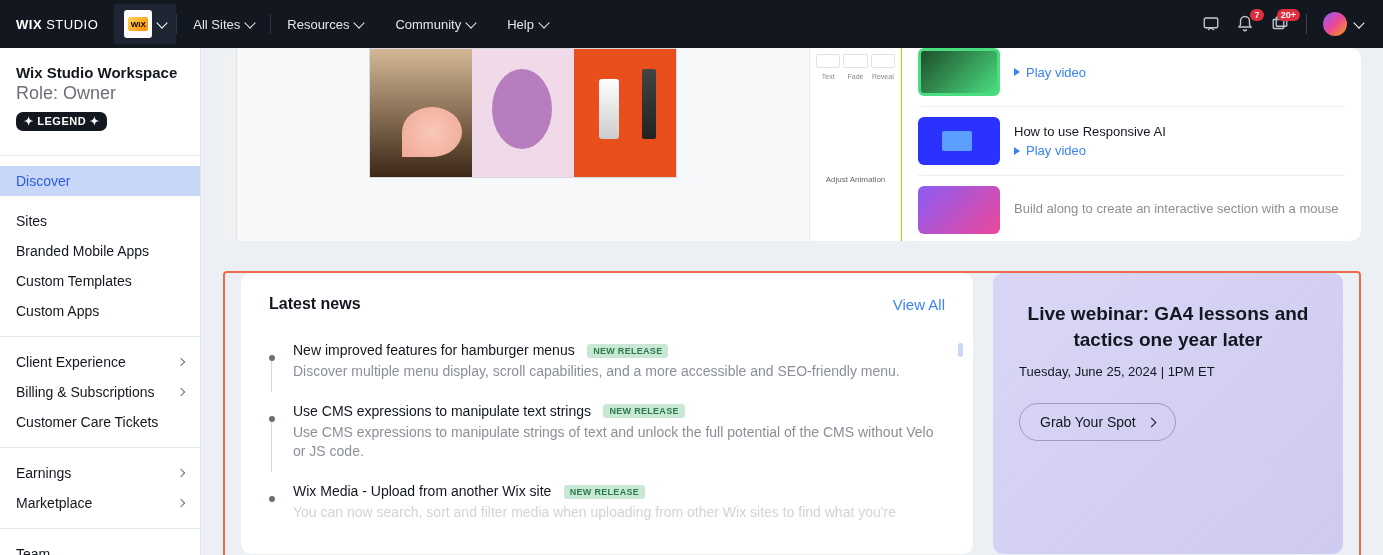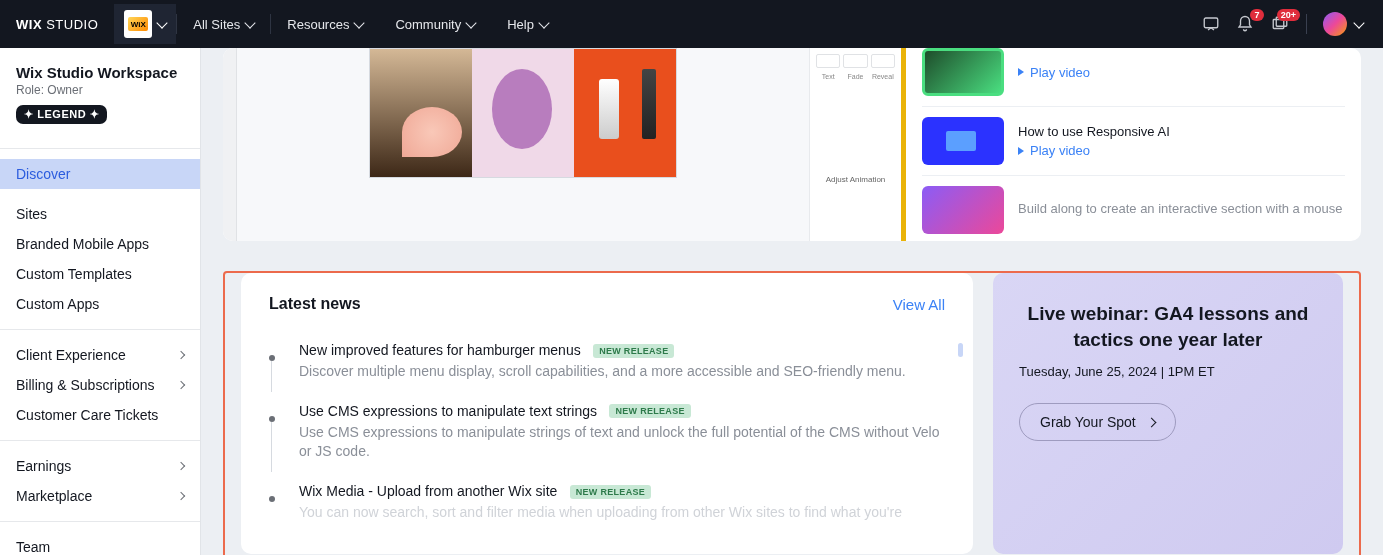--- a/index.html
+++ b/index.html
@@ -20,21 +20,21 @@
 .badge { position: absolute; top: -6px; right: -10px; background: #e02d3c; color: #fff; font-size: 9px; font-weight: 600; padding: 1px 4px; border-radius: 8px; min-width: 14px; text-align: center; }
 .avatar-img { width: 24px; height: 24px; border-radius: 50%; background: linear-gradient(135deg, #8b5cf6, #ec4899, #f59e0b); }
 .chev { width: 8px; height: 8px; border-right: 1.5px solid currentColor; border-bottom: 1.5px solid currentColor; transform: rotate(45deg); margin-top: -3px; }
 .top-vsep { width: 1px; height: 20px; background: #3a4050; }
 
 
 .layout { display: flex; height: calc(100% - 40px); }
 .sidebar { width: 201px; background: #fff; border-right: 1px solid #e1e4e8; height: 100%; overflow-y: auto; padding-top: 16px; }
 .ws-header { padding: 0 16px 14px; }
 .ws-title { font-size: 15px; font-weight: 600; color: #131720; margin-bottom: 2px; }
-.ws-role { font-size: 12px; color: #6b6f76; }
+.ws-role { font-size: 18px; color: #6b6f76; }
 .legend-badge { display: inline-block; margin-top: 8px; background: #131720; color: #fff; font-size: 11px; font-weight: 600; padding: 3px 8px; border-radius: 7px; letter-spacing: 0.5px; }
 .side-sep { height: 1px; background: #e6e8eb; margin: 10px 0; }
 .side-item { padding: 7px 16px; font-size: 14px; color: #131720; cursor: pointer; display: flex; align-items: center; justify-content: space-between; }
 .side-item.active { background: #c8d6f7; color: #2b5cde; }
 .side-chev { width: 6px; height: 6px; border-right: 1.5px solid #6b6f76; border-bottom: 1.5px solid #6b6f76; transform: rotate(-45deg); }
 
 
 .main { flex: 1; overflow-y: auto; padding: 0 22px; }
 .top-card { background: #fff; border-radius: 10px; margin-top: 0; height: 193px; display: flex; overflow: hidden; }
 .preview-area { flex: 1; position: relative; padding: 0; display:flex; min-width:0;}
@@ -47,21 +47,21 @@
 .t2 { background: #f0d9e8; position:relative;}
 .t2::after { content:''; position:absolute; top:20px; left:20px; width:60px; height:80px; background:#b87dbe; border-radius:50%;}
 .t3 { background:#e94f1d; position:relative;}
 .t3::after { content:''; position:absolute; top:30px; left:25px; width:20px; height:60px; background: linear-gradient(#fff,#ccc); border-radius:3px;}
 .t3::before { content:''; position:absolute; top:20px; right:20px; width:14px; height:70px; background: linear-gradient(#444,#222); border-radius:2px;}
 .editor-ruler-left { width:14px; background:#f0f1f3; border-right:1px solid #e0e2e5;}
 .editor-panels { width:92px; background:#fff; border-left:1px solid #e8eaed; padding:6px; font-size:7px; color:#888;}
 .panel-row { display:flex; gap:3px; margin-bottom:5px;}
 .panel-box { flex:1; height:14px; border:1px solid #e0e2e5; border-radius:2px;}
 .adjust-label { font-size:8px; color:#666; text-align:center; margin-top:10px;}
-.video-list { width: 460px; border-left: 5px solid #eab308; padding: 0 16px; display:flex; flex-direction:column; }
+.video-list { width: 460px; border-left: 1px solid #eab308; padding: 0 16px; display:flex; flex-direction:column; }
 .video-item { display: flex; gap: 14px; padding: 10px 0; border-bottom: 1px solid #eceff3; align-items:center;}
 .video-item:last-child { border-bottom: none; }
 .video-thumb { width: 82px; height: 48px; border-radius: 6px; flex-shrink:0; }
 .vt1 { background: linear-gradient(135deg,#1e4d2b,#4ade80); border: 3px solid #4ade80;}
 .vt2 { background: #2b32ff; position:relative;}
 .vt2::after { content:''; position:absolute; top:14px; left:24px; width:30px; height:20px; background:#5b9fff; border-radius:2px;}
 .vt3 { background: linear-gradient(135deg,#8b5cf6,#ec4899);}
 .video-info { flex: 1; min-width:0;}
 .video-title { font-size: 13px; color: #131720; margin-bottom: 4px; white-space:nowrap; overflow:hidden; text-overflow:ellipsis;}
 .play-link { font-size: 13px; color: #3b82f6; display: flex; align-items: center; gap: 6px; cursor:pointer;}
@@ -69,21 +69,21 @@
 
 
 .updates-section { margin-top: 30px; border: 2px solid #ec6a4c; border-radius: 4px; padding: 0 0 6px 0; position:relative; }
 .updates-heading { font-size: 20px; font-weight: 600; color: #131720; padding: 18px 0 18px 16px; }
 .updates-row { display: flex; gap: 20px; padding: 0 16px; }
 .news-card { flex: 1; background: #fff; border-radius: 10px; padding: 22px 28px; min-width:0; position:relative;}
 .news-header { display: flex; justify-content: space-between; align-items: center; margin-bottom: 18px; }
 .news-title { font-size: 16px; font-weight: 600; color: #131720; }
 .view-all { font-size: 15px; color: #3b82f6; cursor: pointer; }
 .scroll-ind { position:absolute; right:10px; top:70px; width:5px; height:14px; background:#c8d6f7; border-radius:3px;}
-.news-item { display: flex; gap: 24px; padding: 10px 0; }
+.news-item { display: flex; gap: 18px; padding: 10px 0; }
 .news-dot { width: 6px; height: 6px; background: #6b6f76; border-radius: 50%; margin-top: 7px; flex-shrink:0; }
 .news-line-wrap { position:relative; width:6px; flex-shrink:0;}
 .news-line-wrap .news-dot { position:absolute; top:7px; left:0;}
 .news-line-wrap .vline { position:absolute; top:20px; left:2px; width:1px; bottom:-10px; background:#d6dae0;}
 .news-content { flex: 1; min-width:0;}
 .news-item-title { font-size: 14px; color: #131720; display: inline; }
 .release-tag { display: inline-block; background: #c8e8d5; color: #2d7a4a; font-size: 9px; font-weight: 600; padding: 2px 6px; border-radius: 3px; margin-left: 8px; letter-spacing: 0.3px; vertical-align:middle;}
 .news-desc { font-size: 14px; color: #8a8f98; margin-top: 3px; line-height: 1.4; }
 .news-desc.faded { color: #d0d3d8; }
 .webinar-card { width: 350px; background: linear-gradient(135deg, #d9d6f5, #cfcaf0); border-radius: 10px; padding: 28px 26px; }

